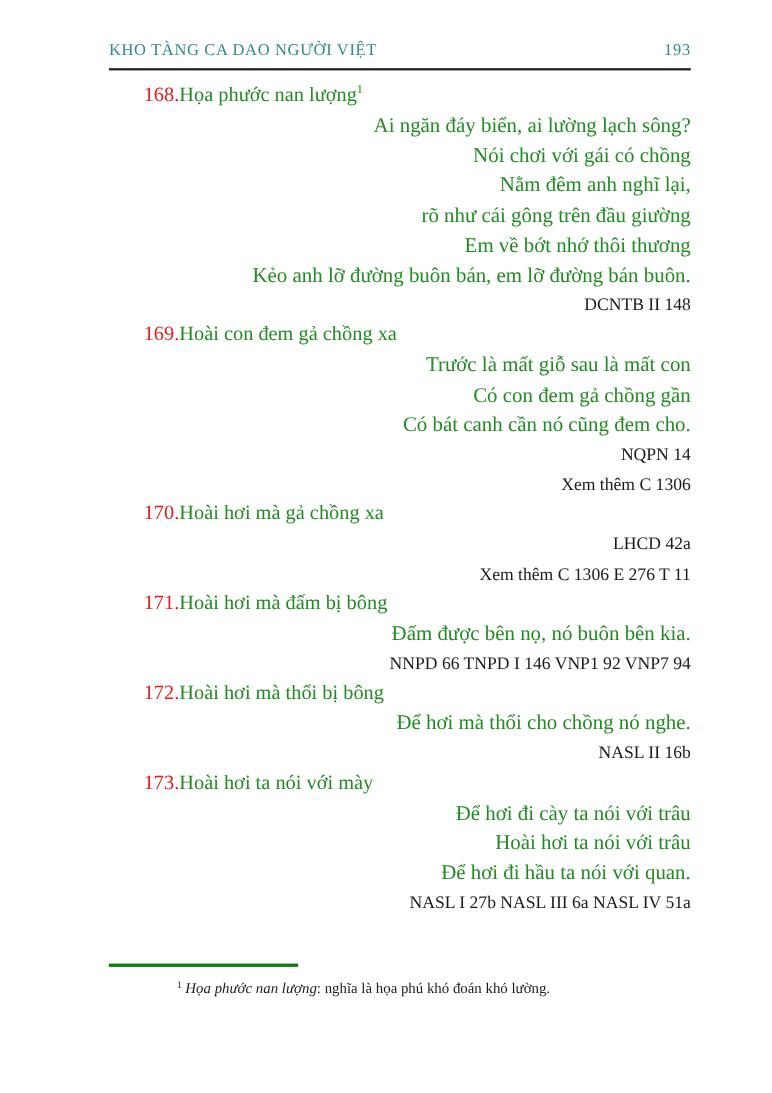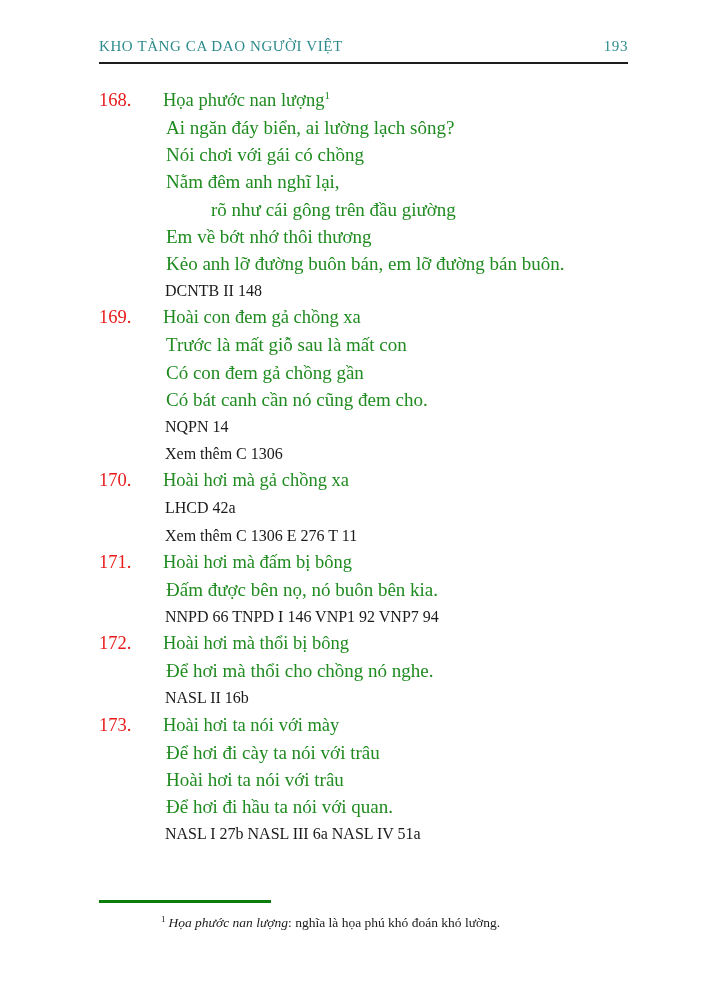--- a/index.html
+++ b/index.html
@@ -26,36 +26,36 @@
     display:flex;justify-content:space-between;align-items:flex-end;
     color:var(--header-teal);
     font-size:15px;line-height:20px;letter-spacing:0.6px;
   }
   .header-rule{
     position:absolute;left:99px;top:62px;width:529px;height:2px;
     background:var(--rule-dark);
   }
 
   
-  .entries{position:absolute;left:99px;top:87px;width:529px;}
+  .entries{position:absolute;left:99px;top:74px;width:529px;text-align:right;}
   .row{line-height:27.15px;white-space:nowrap;}
   .entry-head{display:flex;}
   .num{
     width:64px;flex:0 0 64px;
     color:var(--entry-number-red);
     font-size:18.5px;
   }
   .title{color:var(--verse-green);font-size:18.5px;}
   .verse{margin-left:67px;color:var(--verse-green);font-size:19px;}
   .verse.indent2{margin-left:112px;}
   .cite{margin-left:66px;color:var(--text-black);font-size:16px;}
   sup.fn-ref{font-size:11px;line-height:0;vertical-align:super;}
 
   
-  .footnote{position:absolute;left:99px;top:900px;width:529px;}
+  .footnote{position:absolute;left:99px;top:876px;width:529px;}
   .fn-rule{width:172px;height:3px;background:var(--footnote-rule-green);}
   .fn-text{margin-top:11px;margin-left:62px;font-size:13.5px;line-height:18px;color:var(--text-black);}
   .fn-marker{font-size:9px;vertical-align:super;line-height:0;margin-right:3px;}
   .fn-term{font-style:italic;}
 </style>
 </head>
 <body>
 
 <div class="page">
 

